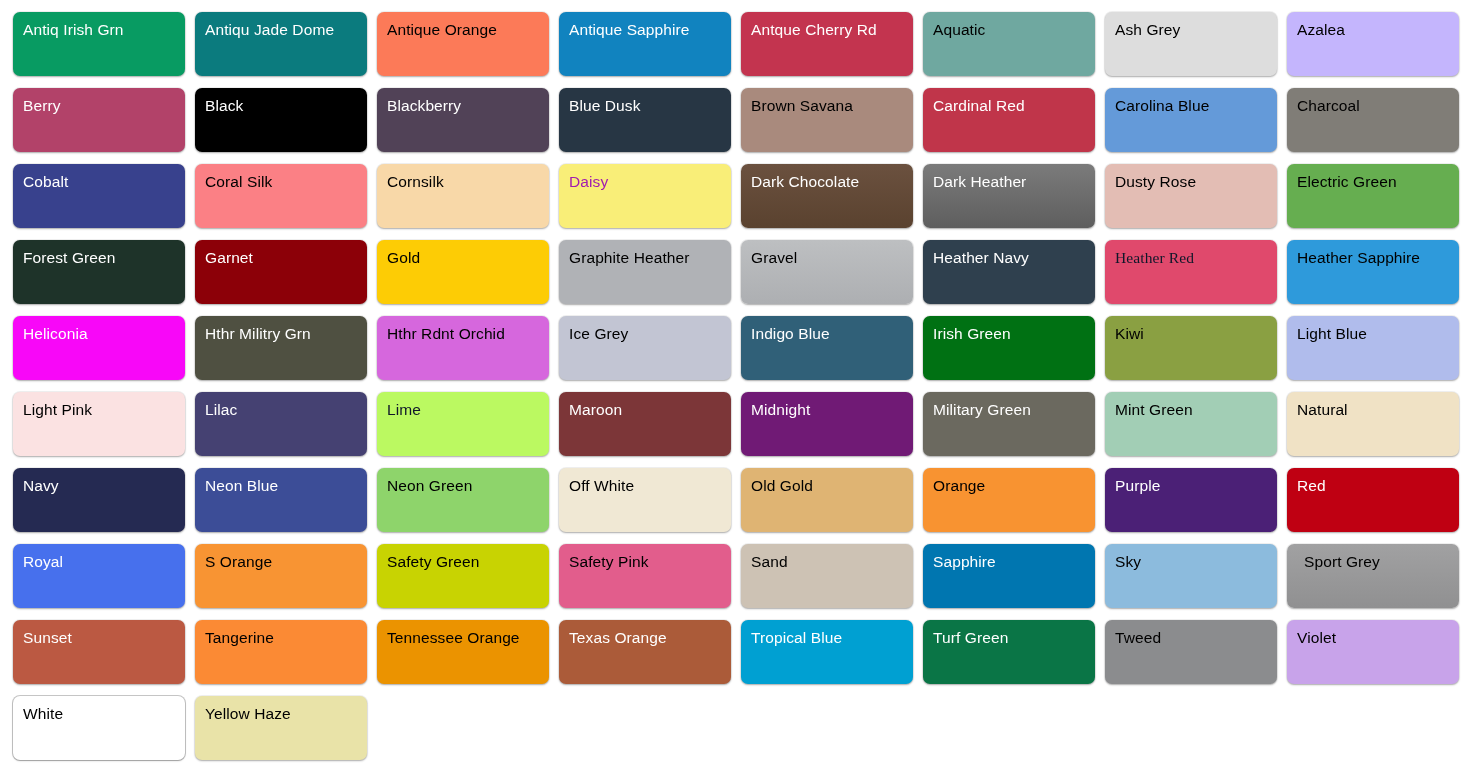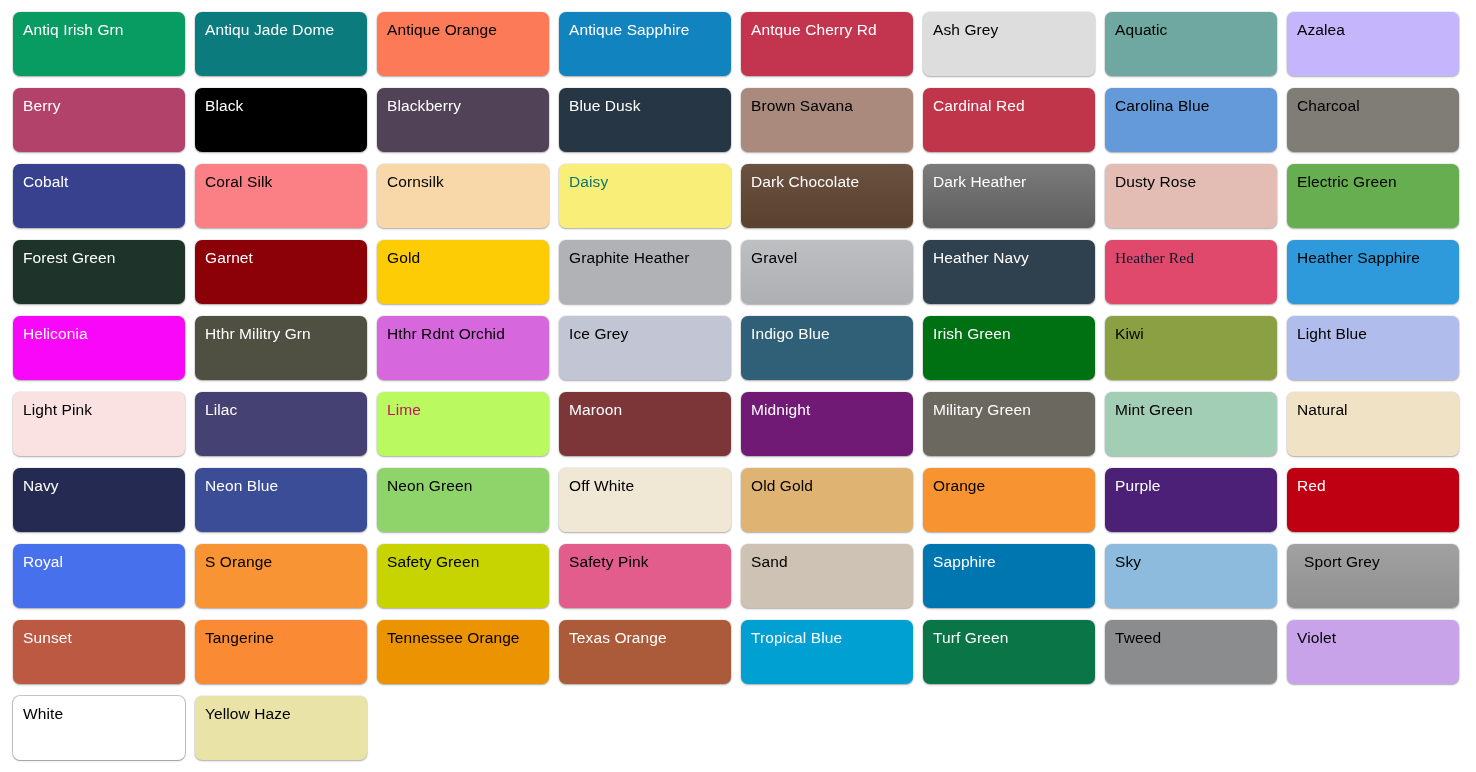--- a/index.html
+++ b/index.html
@@ -60,26 +60,26 @@
     </div>
     <div class="swatch" style="background: rgb(252, 122, 88);">
       <span class="swatch-label" style="color: rgb(0, 0, 0);">Antique Orange</span>
     </div>
     <div class="swatch" style="background: rgb(17, 131, 191);">
       <span class="swatch-label" style="color: rgb(255, 255, 255);">Antique Sapphire</span>
     </div>
     <div class="swatch" style="background: rgb(195, 52, 79);">
       <span class="swatch-label" style="color: rgb(255, 255, 255);">Antque Cherry Rd</span>
     </div>
+    <div class="swatch" style="background: rgb(111, 168, 160);">
+      <span class="swatch-label" style="color: rgb(0, 0, 0);">Aquatic</span>
+    </div>
     <div class="swatch" style="background: rgb(221, 221, 221);">
       <span class="swatch-label" style="color: rgb(0, 0, 0);">Ash Grey</span>
     </div>
-    <div class="swatch" style="background: rgb(111, 168, 160);">
-      <span class="swatch-label" style="color: rgb(0, 0, 0);">Aquatic</span>
-    </div>
     <div class="swatch" style="background: #c4b5fd;">
       <span class="swatch-label" style="color: rgb(0, 0, 0);">Azalea</span>
     </div>
     <div class="swatch" style="background: rgb(178, 66, 105);">
       <span class="swatch-label" style="color: rgb(255, 255, 255);">Berry</span>
     </div>
     <div class="swatch" style="background: rgb(0, 0, 0);">
       <span class="swatch-label" style="color: rgb(255, 255, 255);">Black</span>
     </div>
     <div class="swatch" style="background: rgb(81, 66, 87);">
@@ -103,21 +103,21 @@
     <div class="swatch" style="background: rgb(56, 65, 141);">
       <span class="swatch-label" style="color: rgb(255, 255, 255);">Cobalt</span>
     </div>
     <div class="swatch" style="background: rgb(251, 128, 133);">
       <span class="swatch-label" style="color: rgb(0, 0, 0);">Coral Silk</span>
     </div>
     <div class="swatch" style="background: rgb(248, 216, 168);">
       <span class="swatch-label" style="color: rgb(0, 0, 0);">Cornsilk</span>
     </div>
     <div class="swatch" style="background: rgb(249, 238, 120);">
-      <span class="swatch-label" style="color: #0f766e;">Daisy</span>
+      <span class="swatch-label" style="color: #a21caf;">Daisy</span>
     </div>
     <div class="swatch" style="background: linear-gradient(rgb(107, 81, 63) 0%, rgb(90, 66, 47) 100%);">
       <span class="swatch-label" style="color: rgb(255, 255, 255);">Dark Chocolate</span>
     </div>
     <div class="swatch" style="background: linear-gradient(rgb(123, 123, 123) 0%, rgb(94, 94, 94) 100%);">
       <span class="swatch-label" style="color: rgb(255, 255, 255);">Dark Heather</span>
     </div>
     <div class="swatch" style="background: rgb(227, 189, 180);">
       <span class="swatch-label" style="color: rgb(0, 0, 0);">Dusty Rose</span>
     </div>
@@ -172,21 +172,21 @@
     <div class="swatch" style="background: rgb(176, 188, 236);">
       <span class="swatch-label" style="color: rgb(0, 0, 0);">Light Blue</span>
     </div>
     <div class="swatch" style="background: rgb(251, 226, 226);">
       <span class="swatch-label" style="color: rgb(0, 0, 0);">Light Pink</span>
     </div>
     <div class="swatch" style="background: rgb(69, 65, 114);">
       <span class="swatch-label" style="color: rgb(255, 255, 255);">Lilac</span>
     </div>
     <div class="swatch" style="background: rgb(187, 249, 97);">
-      <span class="swatch-label" style="color: #be185d;">Lime</span>
+      <span class="swatch-label" style="color: #0f172a;">Lime</span>
     </div>
     <div class="swatch" style="background: rgb(124, 54, 56);">
       <span class="swatch-label" style="color: rgb(255, 255, 255);">Maroon</span>
     </div>
     <div class="swatch" style="background: #701a75;">
       <span class="swatch-label" style="color: rgb(255, 255, 255);">Midnight</span>
     </div>
     <div class="swatch" style="background: rgb(107, 105, 95);">
       <span class="swatch-label" style="color: rgb(255, 255, 255);">Military Green</span>
     </div>

